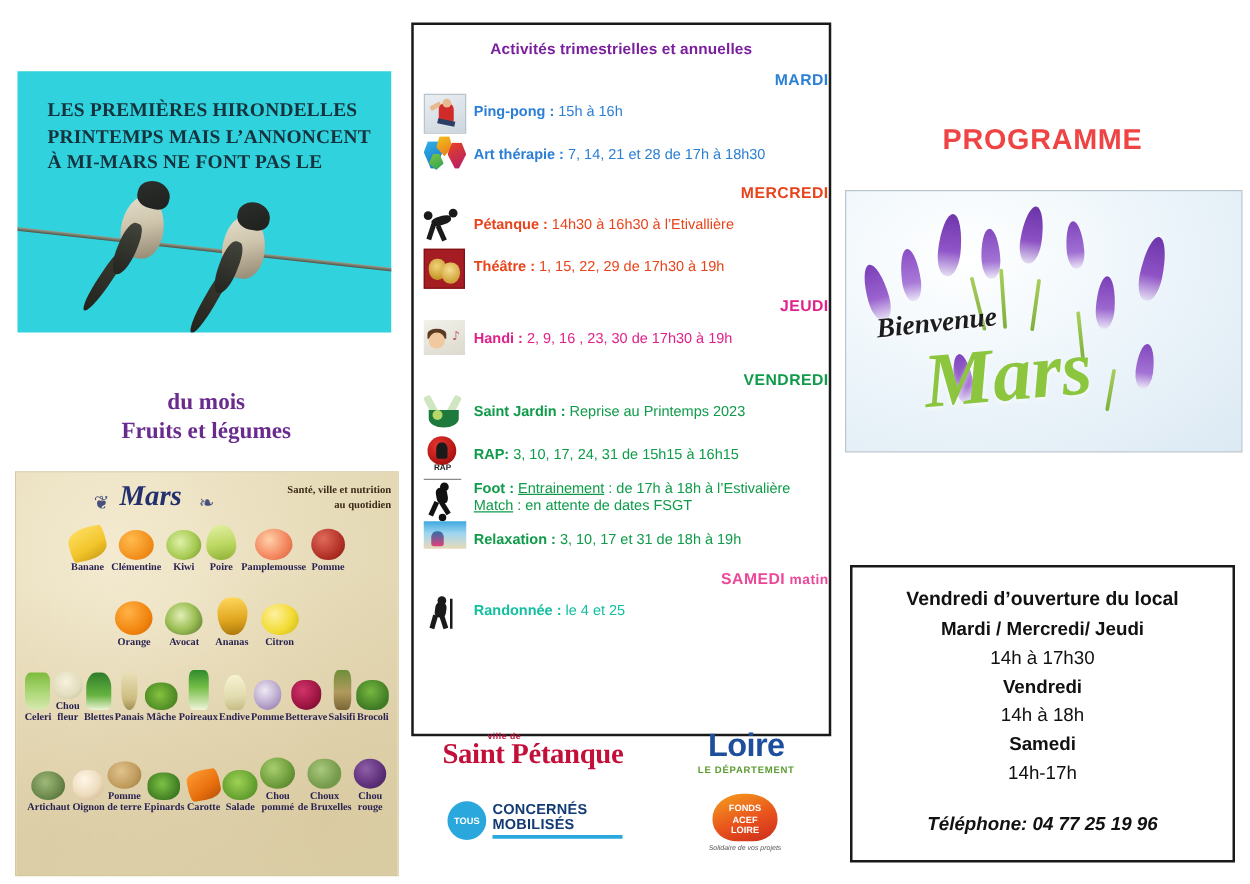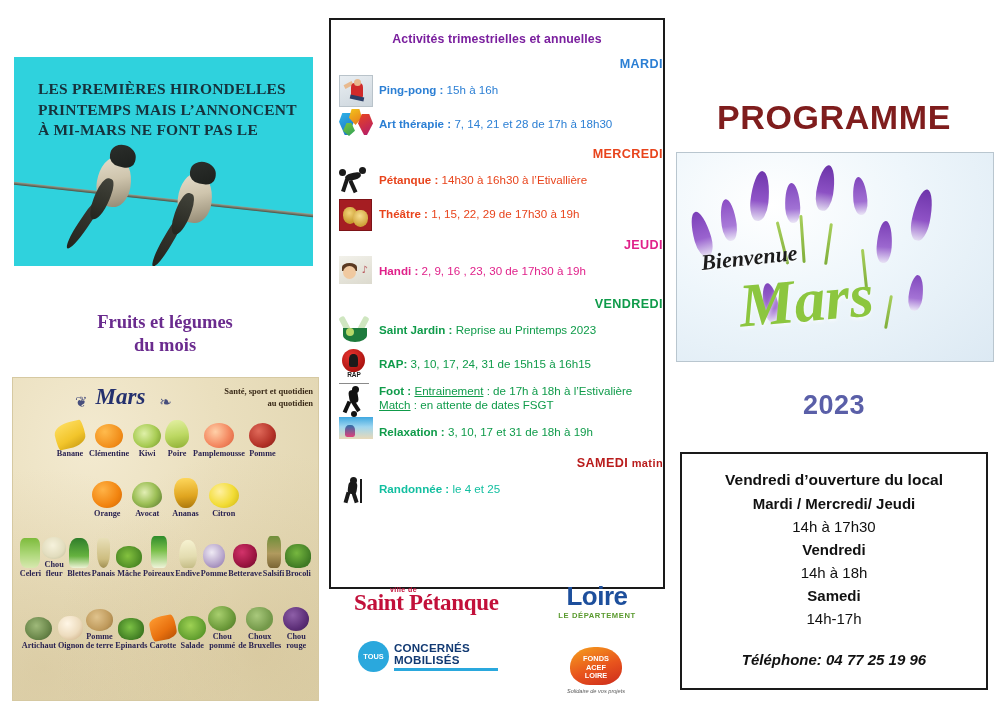--- a/index.html
+++ b/index.html
@@ -171,21 +171,21 @@
   }
   .sched-title{
     text-align:center;font-weight:700;font-size:12.3px;color:#7a1f9e;
     margin-top:12px;letter-spacing:.1px;
   }
   .day-head{text-align:right;font-weight:700;font-size:12.6px;letter-spacing:.4px;}
   .day-mardi{color:#2b7fd4;margin-top:11px;}
   .day-mercredi{color:#e8441c;margin-top:8px;}
   .day-jeudi{color:#e0218a;margin-top:9px;}
   .day-vendredi{color:#0f9b4a;margin-top:11px;}
-  .day-samedi{color:#b91c1c;margin-top:9px;}
+  .day-samedi{color:#ec4899;margin-top:9px;}
   .day-samedi .sub{font-size:11px;font-weight:700;}
 
   .act{position:relative;display:flex;align-items:center;min-height:26px;padding-left:8px;margin-top:4px;}
   .act-ico{flex:0 0 auto;width:34px;height:30px;margin-right:6px;position:relative;}
   .act-txt{font-size:11.6px;line-height:1.25;}
   .act-name{font-weight:700;}
   .act-det{font-weight:400;}
   .u{text-decoration:underline;}
   .c-blue{color:#2b7fd4;}
   .c-red{color:#e8441c;}
@@ -274,21 +274,21 @@
     font-family:"Liberation Sans",sans-serif;letter-spacing:.4px;}
   .lg-loire{position:absolute;left:212px;top:0px;width:110px;text-align:center;}
   .loire-main{font-family:"Liberation Sans",sans-serif;font-weight:700;font-size:26px;color:#1d4f9c;line-height:1;letter-spacing:-.5px;}
   .loire-sub{font-size:7.6px;font-weight:700;color:#5a9a2e;letter-spacing:.6px;margin-top:2px;}
   .lg-tcm{position:absolute;left:28px;top:58px;display:flex;align-items:center;}
   .tcm-circ{width:31px;height:31px;border-radius:50%;background:#2aa8dd;color:#fff;
     display:flex;align-items:center;justify-content:center;font-size:7.4px;font-weight:700;}
   .tcm-txt{margin-left:5px;}
   .tcm-l1,.tcm-l2{font-size:11.6px;font-weight:700;color:#123a73;line-height:1.06;letter-spacing:.2px;}
   .tcm-l3{height:3px;background:#2aa8dd;margin-top:2px;width:104px;}
-  .lg-acef{position:absolute;left:218px;top:52px;width:96px;text-align:center;margin-top:12px;}
+  .lg-acef{position:absolute;left:218px;top:52px;width:96px;text-align:center;}
   .acef-sh{width:52px;height:38px;margin:0 auto;
     background:linear-gradient(160deg,#f6a11d 0%,#e8541d 55%,#cc2a1c 100%);
     border-radius:46% 46% 38% 38%/52% 52% 44% 44%;position:relative;}
   .acef-t{position:absolute;left:0;top:8px;width:52px;text-align:center;color:#fff;font-size:7.4px;font-weight:700;line-height:1.15;}
   .acef-sub{font-size:5.6px;color:#5a5a5a;margin-top:3px;font-style:italic;}
 
   
   .col-right{position:absolute;left:668px;top:0;width:332px;height:707px;}
   .logo-box{
     position:absolute;left:80px;top:31px;width:180px;height:46px;
@@ -309,21 +309,21 @@
   .logo-mark .fig-o2{position:absolute;left:22px;top:8px;width:10px;height:13px;background:#f0a81e;
     border-radius:40% 40% 46% 46%;}
   .logo-mark .drop{position:absolute;left:17px;top:9px;width:8px;height:12px;
     background:linear-gradient(180deg,#bfe0f4 0%,#3d8fd0 100%);border-radius:50% 50% 50% 50%/60% 60% 40% 40%;}
   .logo-txt{font-size:19px;font-weight:700;letter-spacing:-.3px;}
   .logo-txt .a{color:#214a88;}
   .logo-txt .b{color:#f0a81e;}
 
   .programme{
     position:absolute;left:0;top:98px;width:332px;text-align:center;
-    font-size:34px;font-weight:700;color:#7f1d1d;letter-spacing:.6px;
+    font-size:23px;font-weight:700;color:#ef4444;letter-spacing:.6px;
   }
 
   .mars-img{
     position:absolute;left:8px;top:152px;width:316px;height:208px;
     border:1px solid #b9c6cf;
     background:
       radial-gradient(ellipse at 30% 25%, #ffffff 0%, #eef6fb 45%, #dce9f3 100%);
     overflow:hidden;
   }
   .crocus{position:absolute;border-radius:50% 50% 46% 46%/62% 62% 38% 38%;}
@@ -377,31 +377,31 @@
       </div>
       <div class="bird bird2">
         <span class="tail"></span>
           <span class="body"></span>
           <span class="wing"></span>
           <span class="head"></span>
       </div>
     </div>
 
     <div class="fl-title">
+      <div>du mois</div>
       <div>Fruits et légumes</div>
-      <div>du mois</div>
     </div>
 
     <div class="produce-poster">
       <div class="pp-head">
         <span class="flourish fl-left">❦</span>
         <div class="pp-mars">Mars</div>
         <span class="flourish fl-right">❧</span>
         <div class="pp-tag">
-          <div>Santé, sport et quotidien</div>
+          <div>Santé, ville et nutrition</div>
           <div>au quotidien</div>
         </div>
       </div>
       <div class="prow r1">
           <div class="pcell">
             <div class="pimg sh banana"></div>
             <div class="plabel">Banane</div>
           </div>
           <div class="pcell">
             <div class="pimg sh clementine"></div>
@@ -741,21 +741,20 @@
       <i class="crocus" style="left:232px;top:122px;width:14px;height:36px;background:linear-gradient(180deg,#8148bd 0%,#a473d5 65%,#ece9f7 100%);transform:rotate(7deg);"></i>
       <i class="stem" style="left:104px;top:68px;width:3px;height:44px;transform:rotate(-14deg);"></i>
       <i class="stem" style="left:124px;top:62px;width:3px;height:48px;transform:rotate(-4deg);"></i>
       <i class="stem" style="left:150px;top:70px;width:3px;height:42px;transform:rotate(8deg);"></i>
       <i class="stem" style="left:186px;top:96px;width:3px;height:40px;transform:rotate(-6deg);"></i>
       <i class="stem" style="left:210px;top:142px;width:3px;height:34px;transform:rotate(10deg);"></i>
       <div class="mars-bienvenue">Bienvenue</div>
       <div class="mars-word">Mars</div>
     </div>
 
-    <div class="year">2023</div>
 
     <div class="hours-box">
       <div class="hb-title">Vendredi d’ouverture du local</div>
       <div class="hb-line hb-b">Mardi  / Mercredi/ Jeudi</div>
       <div class="hb-line">14h à 17h30</div>
       <div class="hb-line hb-b">Vendredi</div>
       <div class="hb-line">14h à 18h</div>
       <div class="hb-line hb-b">Samedi</div>
       <div class="hb-line">14h-17h</div>
       <div class="hb-phone">Téléphone: 04 77 25 19 96</div>

